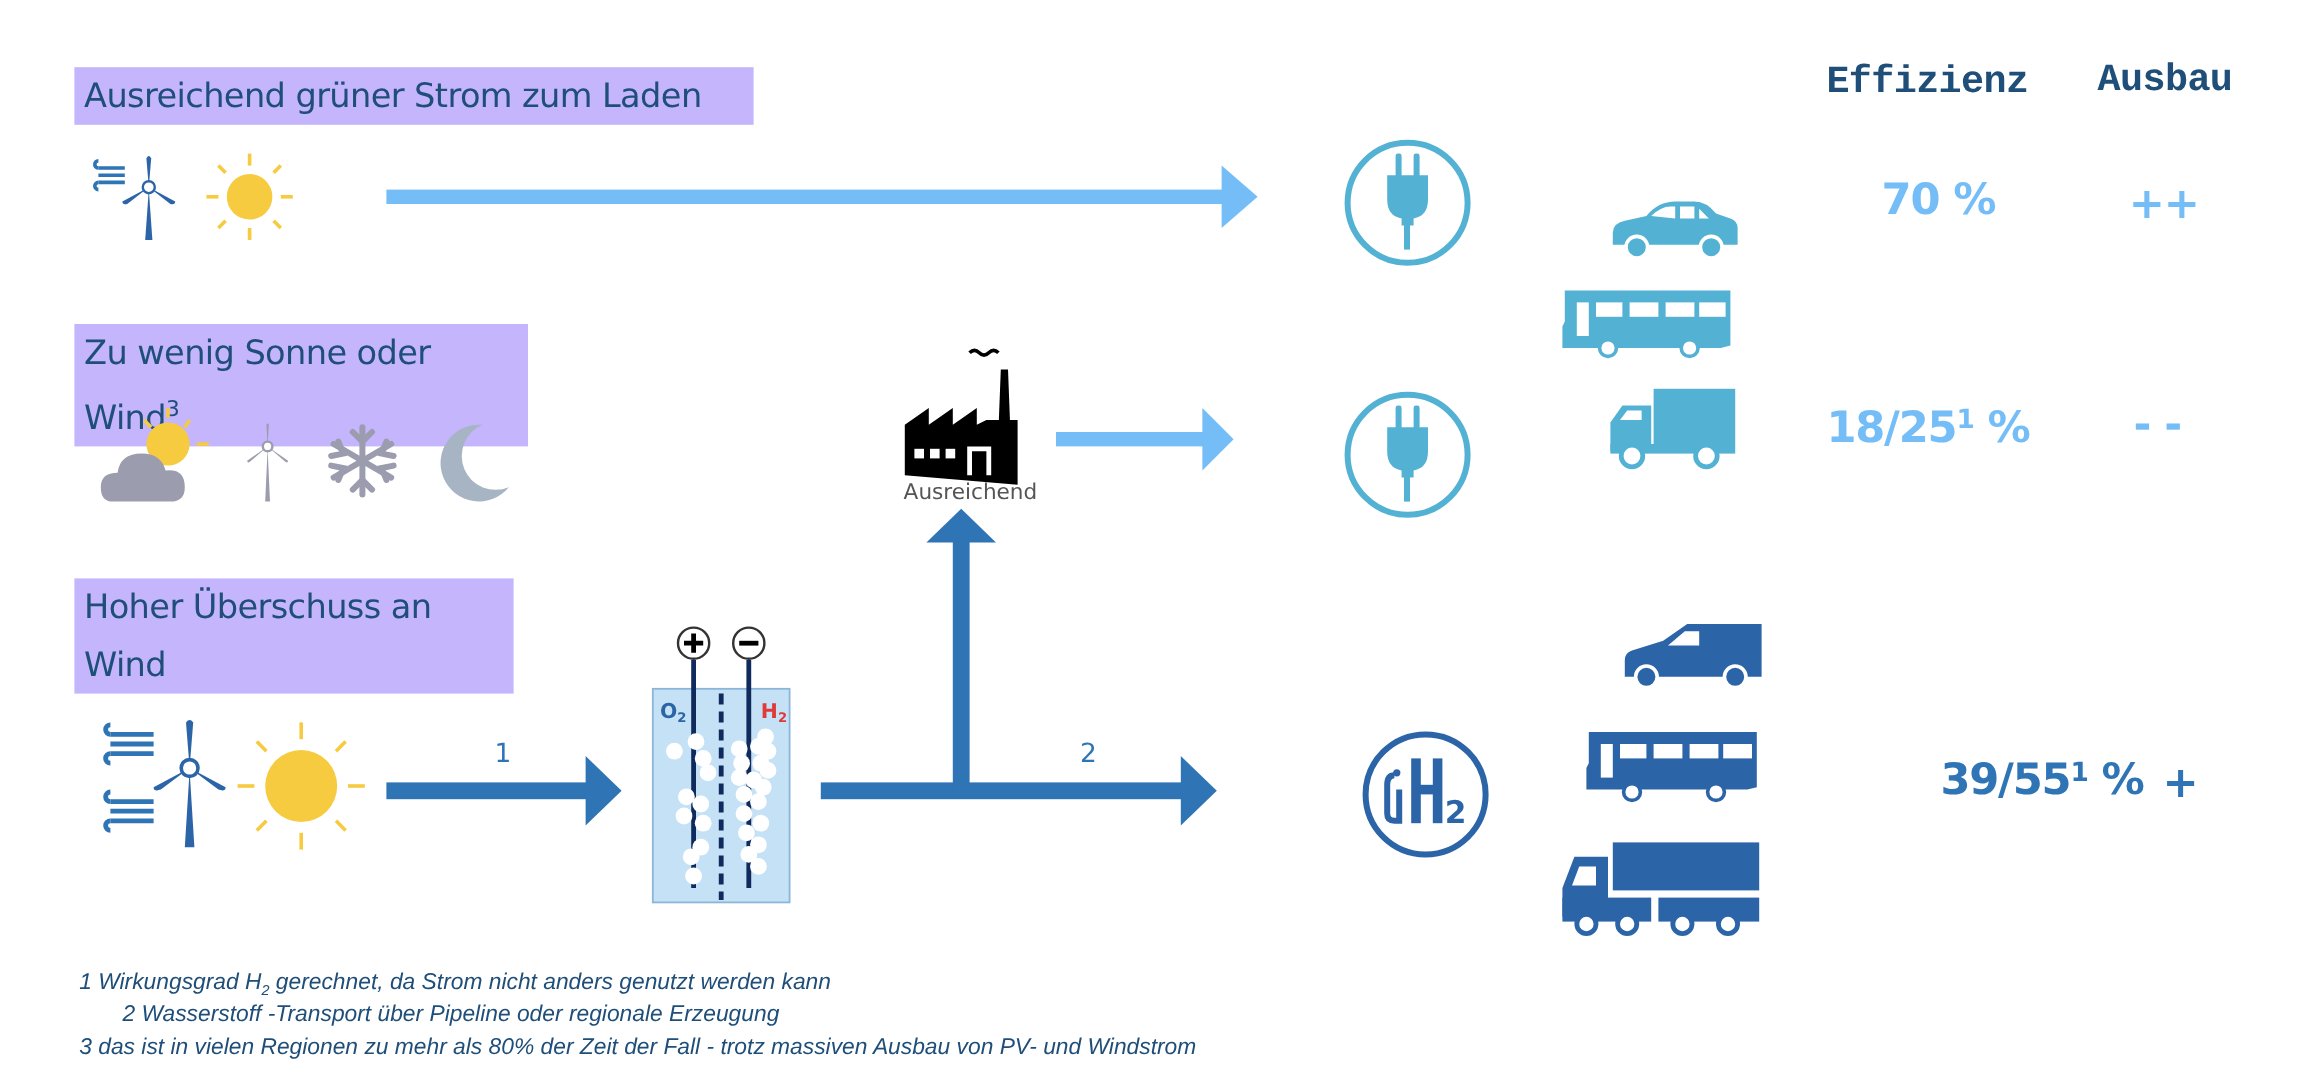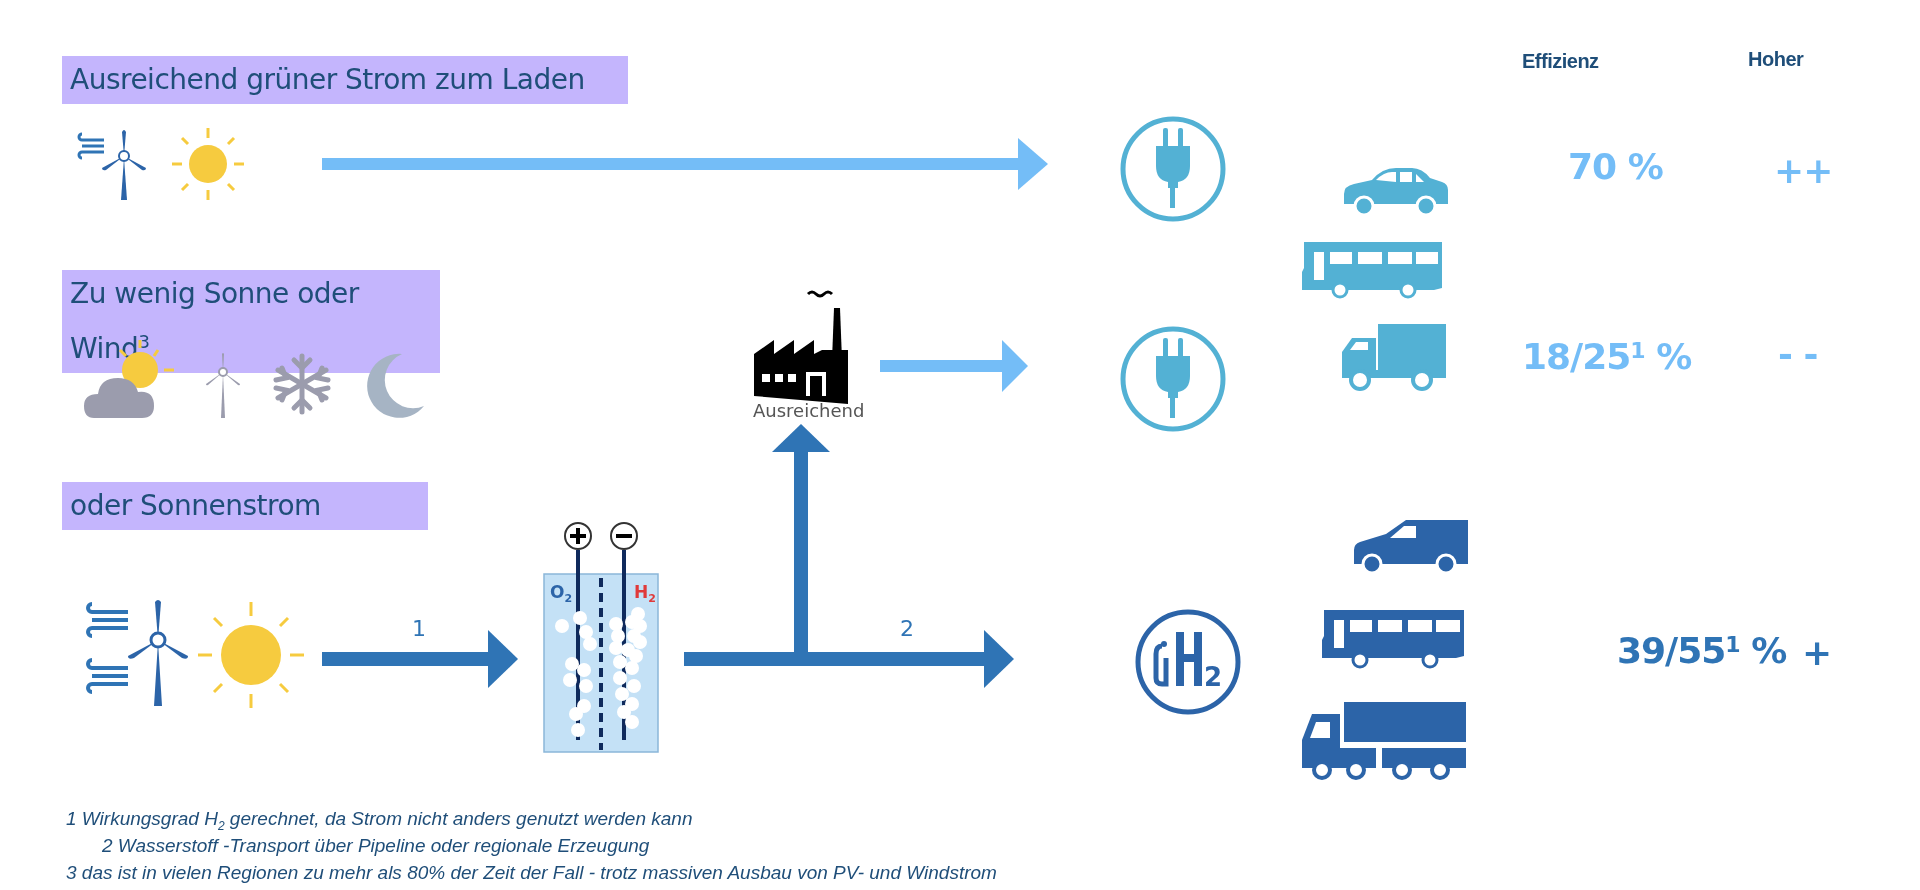--- a/index.html
+++ b/index.html
@@ -1,43 +1,43 @@
 <!DOCTYPE html>
 <html><head>
 <meta charset="utf-8">
 <style>
   html, body { margin:0; padding:0; background:#ffffff; }
   body { width:1920px; height:890px; position:relative; overflow:hidden; font-family:"DejaVu Sans", sans-serif; }
   .label-box { position:absolute; background:#c4b5fd; color:#1f4e79; font-size:28px; line-height:48px; padding:0 8px; font-family:"DejaVu Sans", sans-serif; letter-spacing:-0.5px; }
-  .hdr { position:absolute; font-weight:bold; color:#1f4e79; font-size:20px; font-family:Liberation Sans, sans-serif; letter-spacing:-0.5px; }
+  .hdr { position:absolute; font-weight:bold; color:#1f4e79; font-size:32px; font-family:Liberation Mono, monospace; letter-spacing:-0.5px; }
   .val { position:absolute; font-weight:bold; font-size:36px; font-family:"DejaVu Sans", sans-serif; letter-spacing:-1px; }
   .val sup { font-size:22px; vertical-align:top; position:relative; top:2px; }
   .light { color:#74bdf7; }
   .dark { color:#2f74b5; }
   .footnote { position:absolute; left:66px; font-style:italic; color:#1f4e79; font-size:19px; font-family:"Liberation Sans", sans-serif; }
   .footnote sub { font-size:12px; }
   .arrow-label { position:absolute; color:#2f74b5; font-size:22px; font-family:"DejaVu Sans", sans-serif; }
   .gas-label { position:absolute; color:#555; font-size:18px; font-family:"DejaVu Sans", sans-serif; }
   svg { position:absolute; overflow:visible; }
 </style>
 </head>
 <body>
 
 <div class="label-box" style="left:62px; top:56px; width:550px;">
   <span>Ausreichend grüner Strom zum Laden</span>
 </div>
 <div class="label-box" style="left:62px; top:270px; width:362px;">
   <span>Zu wenig Sonne  oder Wind</span><sup style="font-size:18px;">3</sup>
 </div>
 <div class="label-box" style="left:62px; top:482px; width:350px; line-height:48px;">
-  <div>oder Sonnenstrom</div>
+  <div>Hoher Überschuss an Wind</div>
 </div>
 
 <div class="hdr" style="left:1522px; top:50px;">Effizienz</div>
-<div class="hdr" style="left:1748px; top:48px;">Hoher</div>
+<div class="hdr" style="left:1748px; top:48px;">Ausbau</div>
 
 <div class="val light" style="left:1524px; top:146px;margin-left:44px;"><span>70 %</span></div>
 <div class="val light" style="left:1774px; top:150px;">++</div>
 
 <div class="val light" style="left:1522px; top:336px;"><span>18/25</span><sup>1</sup><span> %</span></div>
 <div class="val light" style="left:1778px; top:334px;">- -</div>
 
 <div class="val dark" style="left:1617px; top:630px;"><span>39/55</span><sup>1</sup><span> %</span></div>
 <div class="val dark" style="left:1802px; top:632px;">+</div>
 

